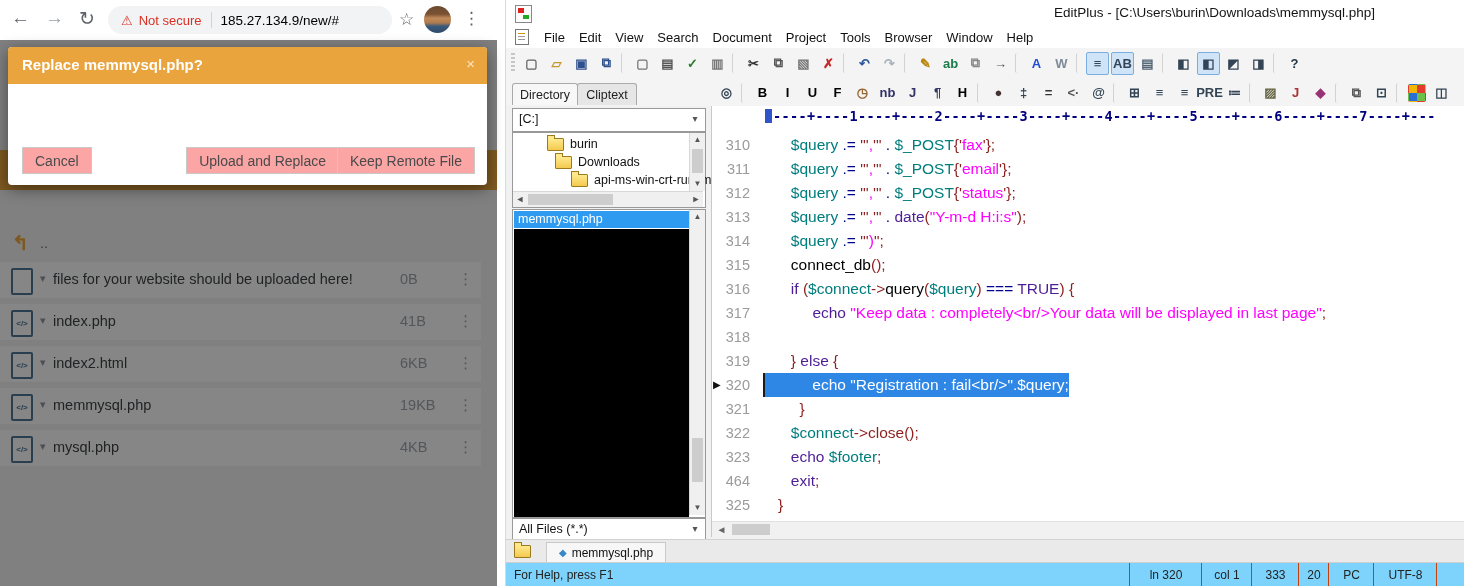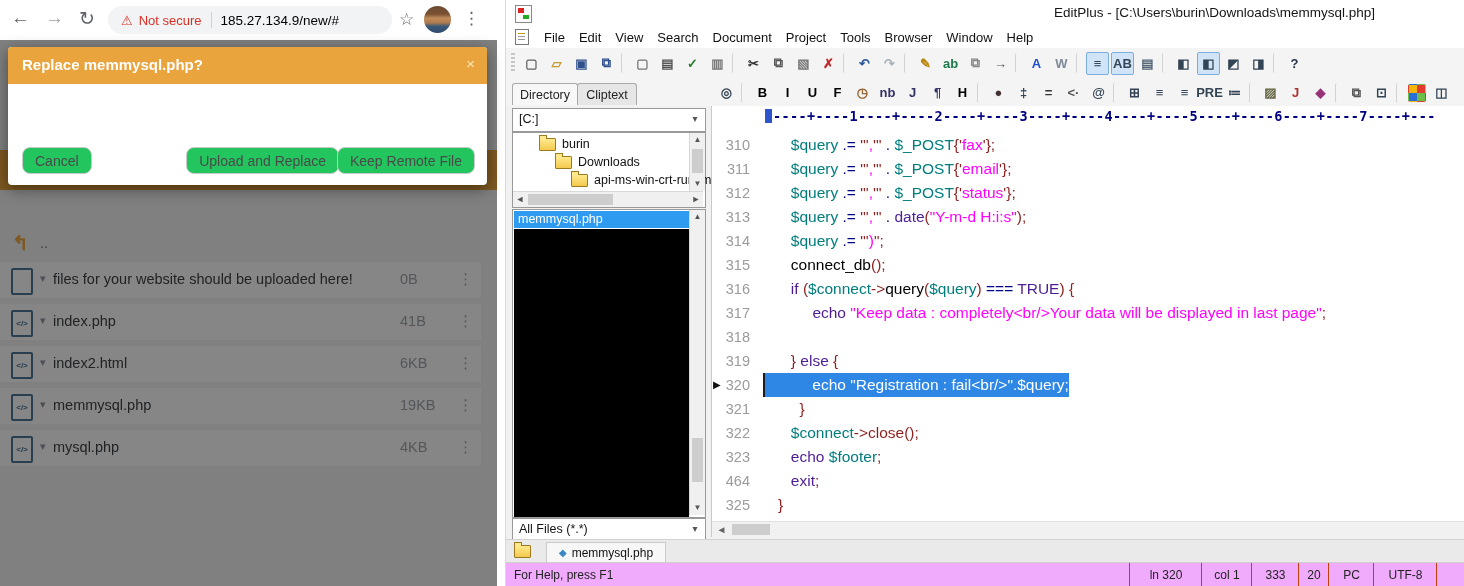--- a/index.html
+++ b/index.html
@@ -31,21 +31,21 @@
   .upic{position:absolute;left:12px;top:1px;font-size:20px;font-weight:bold;color:#e8a33b;}
   .uplbl{position:absolute;left:40px;top:5px;font-size:14px;color:#6a6f75;}
   .ovl{position:absolute;left:0;top:40px;width:497px;height:546px;background:rgba(0,0,0,0.46);}
   
   .modal{position:absolute;left:8px;top:47px;width:479px;height:138px;background:#fff;border-radius:4px;
          box-shadow:0 4px 16px rgba(0,0,0,.45);z-index:5;}
   .mhead{position:absolute;left:0;top:0;width:100%;height:37px;background:#e9a43e;border-radius:4px 4px 0 0;}
   .mtitle{position:absolute;left:14px;top:9px;font-size:15px;font-weight:bold;color:#ffffff;}
   .mclose{position:absolute;right:12px;top:8px;font-size:15px;color:#f6e3bd;cursor:pointer;}
   .mbody{position:absolute;left:14px;top:47px;width:450px;font-size:13.5px;color:#3d3d3d;line-height:1.5;}
-  .mbtn{position:absolute;bottom:11px;height:27px;background:#22c55e;border:1px solid #c9c9c9;border-radius:8px;
+  .mbtn{position:absolute;bottom:11px;height:27px;background:#fca5a5;border:1px solid #c9c9c9;border-radius:0;
         font-family:"Liberation Sans",sans-serif;font-size:14px;color:#4a4a4a;padding:5px 12px;cursor:pointer;}
   
   .ep{position:absolute;left:505px;top:0;width:959px;height:586px;background:#f1f1f1;border-left:1px solid #d9d9d9;
       font-family:"Liberation Sans",sans-serif;}
   .eptitle{position:absolute;left:0;top:0;width:959px;height:26px;background:#ffffff;}
   .epicon{position:absolute;left:9px;top:5px;width:15px;height:16px;background:
       linear-gradient(#d22 0 0) 2px 2px/6px 5px no-repeat,
       linear-gradient(#2a2 0 0) 7px 9px/6px 4px no-repeat,
       #fdfdfd;border:1px solid #888;}
   .eptxt{position:absolute;left:548px;top:5px;font-size:13.5px;color:#151515;}
@@ -96,21 +96,21 @@
   .tk-n{color:#000000}.tk-k{color:#4c1d95}.tk-v{color:#007d7d}.tk-s{color:#ff00ff}
   .tk-m{color:#8e1f1f}.tk-o{color:#00008b}.tk-w{color:#ffffff}
   .ehsb{position:absolute;left:0;top:415px;width:754px;height:16px;background:#f1f1f1;border-top:1px solid #e0e0e0;}
   .ehsb .ar{position:absolute;left:2px;top:0;width:15px;height:15px;font-size:10px;color:#666;text-align:center;line-height:15px;}
   .ehsb .th{position:absolute;left:20px;top:2px;width:38px;height:11px;background:#cdcdcd;}
   .tabbar{position:absolute;left:0;top:539px;width:959px;height:23px;background:#eaeaea;border-top:1px solid #d2d2d2;}
   .tfold{position:absolute;left:8px;top:5px;}
   .doctab{position:absolute;left:40px;top:2px;height:19px;background:#f7f7f7;border:1px solid #c9c9c9;border-bottom:none;
           display:flex;align-items:center;padding:0 12px;font-size:12px;color:#111;}
   .dtdia{color:#3a87c8;font-size:10px;margin-right:5px;}
-  .sbar{position:absolute;left:0;top:562px;width:959px;height:24px;background:#f0abfc;border-top:1px solid #cfcfcf;}
+  .sbar{position:absolute;left:0;top:562px;width:959px;height:24px;background:#7dd3fc;border-top:1px solid #cfcfcf;}
   .sleft{position:absolute;left:8px;top:5px;font-size:12px;color:#222;}
   .spane{position:absolute;top:0;height:24px;border-left:1px solid #c2410c;font-size:12px;color:#222;
          display:flex;align-items:center;justify-content:center;}
 </style>
 </head>
 <body>
 
 <div id="stage">
 
   <div class="br">
@@ -286,21 +286,21 @@
     </div>
 
     <div class="combo" style="top:108px">
       <span class="cv">[C:]</span>
       <span class="ca">▾</span>
     </div>
 
     <div class="treebox">
       <div>
 
-      <div class="trow" style="top:2px;padding-left:26px">
+      <div class="trow" style="top:2px;padding-left:34px">
             <span class="fold"></span>
             <span>burin</span>
           </div>
           <div class="trow" style="top:20px;padding-left:42px">
             <span class="fold"></span>
             <span>Downloads</span>
           </div>
           <div class="trow" style="top:38px;padding-left:58px">
             <span class="fold"></span>
             <span>api-ms-win-crt-runtim</span>

